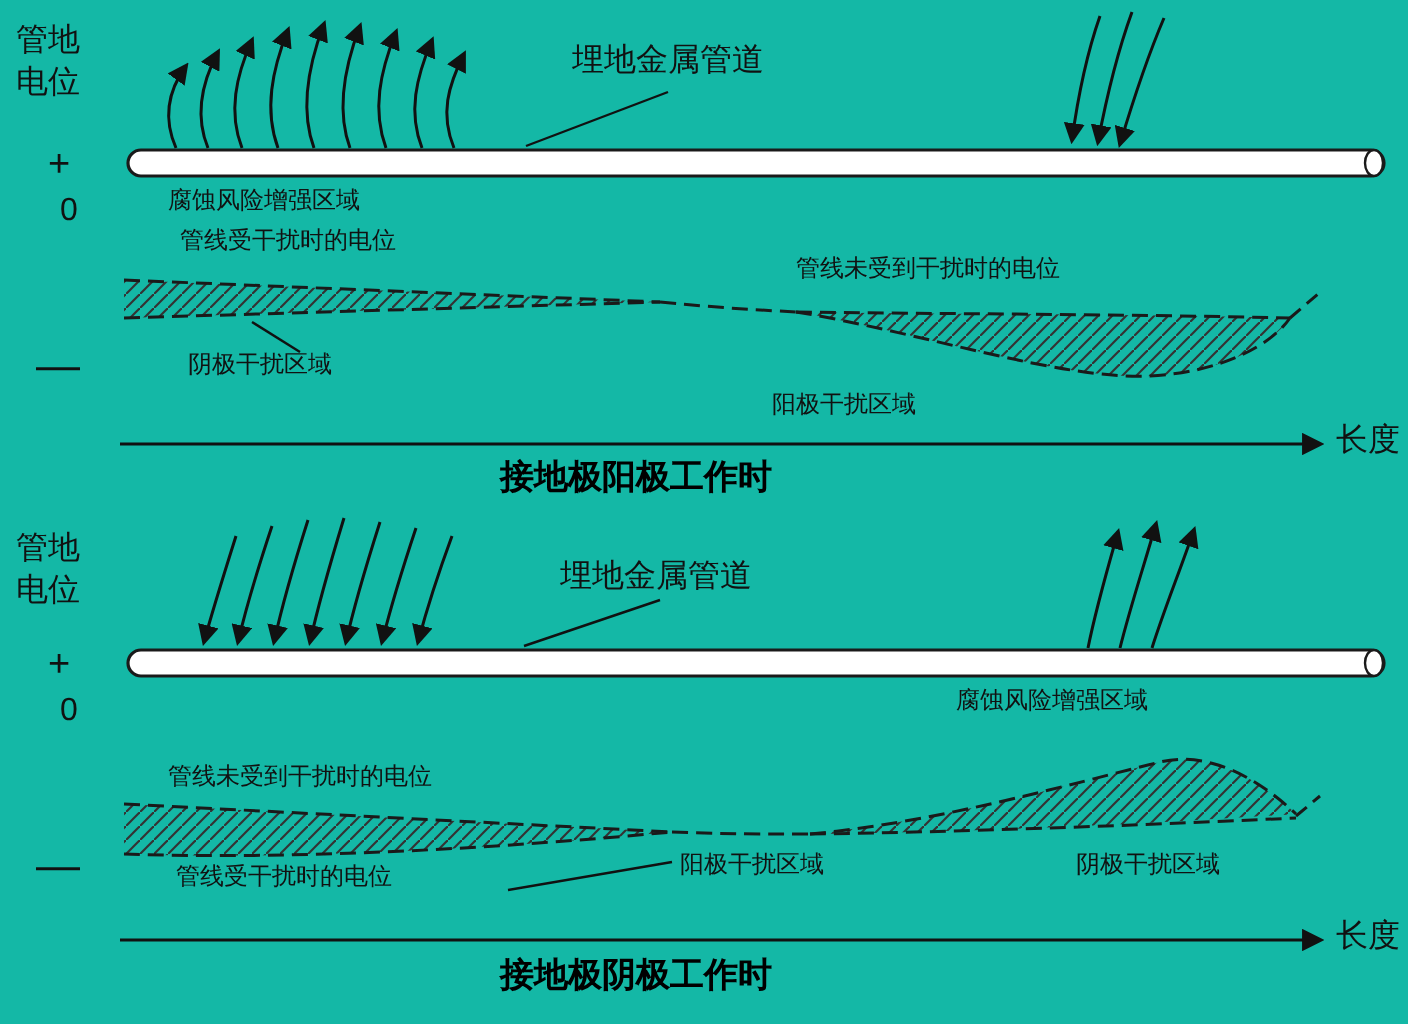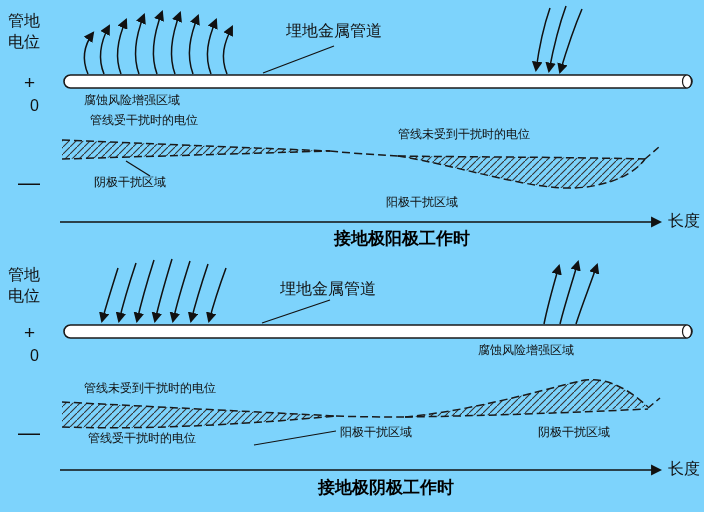--- a/index.html
+++ b/index.html
@@ -1,38 +1,38 @@
 <!DOCTYPE html>
 <html><head>
 <meta charset="utf-8">
 <style>
   html,body{margin:0;padding:0;background:#ffffff;}
   #stage{
     position:relative;
     width:704px;height:512px;
-    background:#7dd3fc;
+    background:#14b8a6;
     font-family:"Liberation Sans", sans-serif;
     color:#111;
     overflow:hidden;
   }
   #diagram-svg{position:absolute;left:0;top:0;}
   .lbl{
     position:absolute;
     font-size:12px;
     line-height:1.15;
     white-space:nowrap;
     color:#111;
   }
   .lbl.big{font-size:16px;}
   .lbl.axis-char{font-size:19px;}
   .lbl.minus{font-size:22px;letter-spacing:-1px;}
   .caption{
     position:absolute;
     width:220px;
-    text-align:right;
+    text-align:left;
     font-size:17px;
     font-weight:bold;
     color:#000;
   }
 </style>
 </head>
 <body>
 
 <div id="stage">
 
@@ -160,15 +160,15 @@
   <div class="lbl axis-char" style="left:24px;top:322px">+</div>
   <div class="lbl big" style="left:30px;top:347px">0</div>
   <div class="lbl minus" style="left:18px;top:420px">—</div>
   <div class="lbl big" style="left:280px;top:280px">埋地金属管道</div>
   <div class="lbl" style="left:478px;top:344px">腐蚀风险增强区域</div>
   <div class="lbl" style="left:84px;top:382px">管线未受到干扰时的电位</div>
   <div class="lbl" style="left:88px;top:432px">管线受干扰时的电位</div>
   <div class="lbl" style="left:340px;top:426px">阳极干扰区域</div>
   <div class="lbl" style="left:538px;top:426px">阴极干扰区域</div>
   <div class="lbl big" style="left:668px;top:460px">长度</div>
-  <div class="caption" style="left:234px;top:476px">接地极阴极工作时</div>
+  <div class="caption" style="left:250px;top:476px">接地极阴极工作时</div>
 
 </div>
 
 </body></html>

